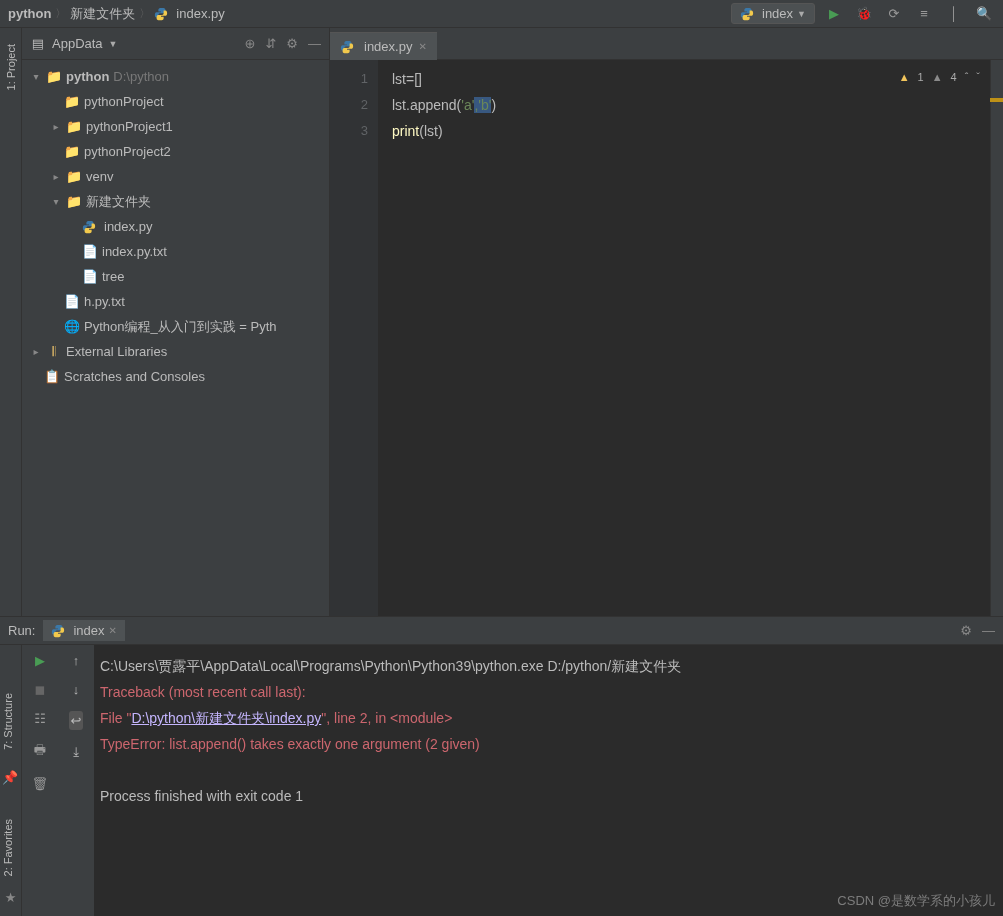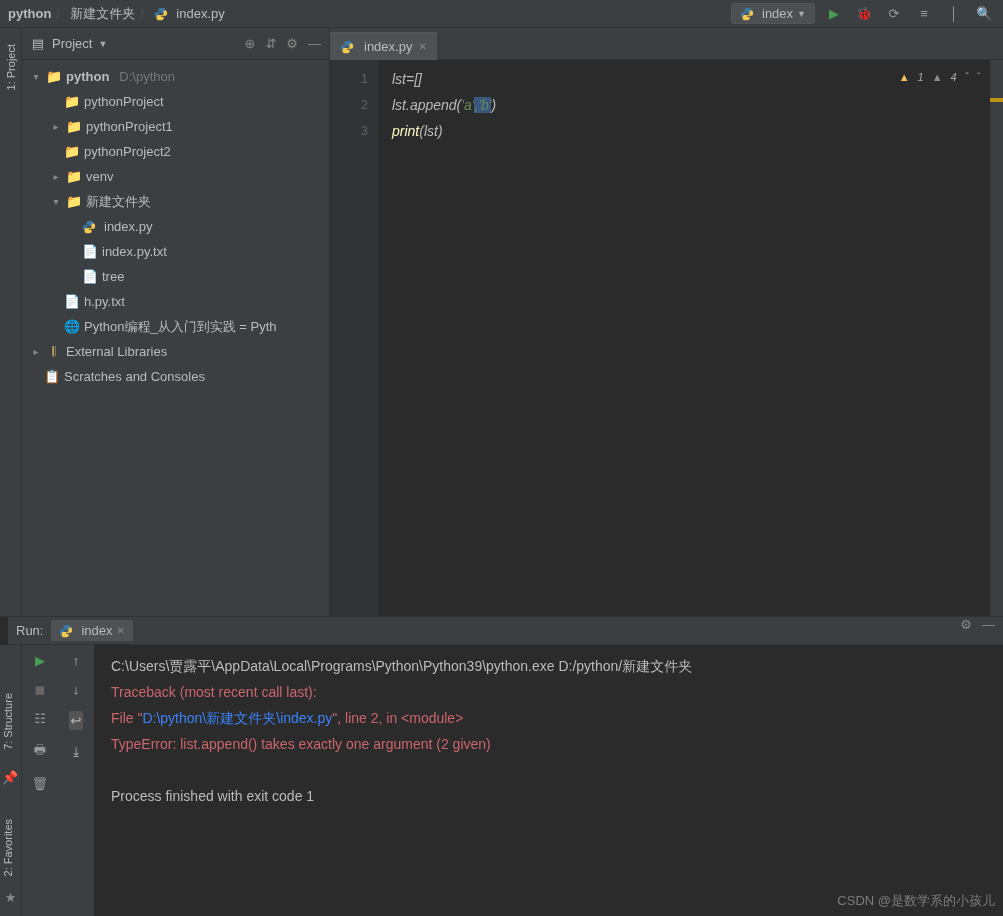--- a/index.html
+++ b/index.html
@@ -31,44 +31,44 @@
 .folder-icon { color:#8a8a8a; }
 .tree-label { color:#bbb; white-space:nowrap; }
 .tree-label.bold { font-weight:bold; }
 .tree-label.dim { color:#787878; }
 .editor-area { flex:1; background:#2b2b2b; display:flex; flex-direction:column; min-width:0; }
 .tab-bar { height:32px; background:#3c3f41; display:flex; align-items:flex-end; border-bottom:1px solid #323232; }
 .tab { display:flex; align-items:center; gap:6px; padding:6px 10px; background:#4e5254; color:#bbb; border-top:1px solid #555; position:relative; top:1px; }
 .tab .close { color:#888; font-size:10px; }
 .editor-body { flex:1; display:flex; background:#2b2b2b; position:relative; }
 .line-gutter { width:48px; background:#313335; text-align:right; padding:6px 10px 0 0; color:#606366; font-family:Consolas,monospace; font-size:13px; line-height:26px; }
-.code { flex:1; padding:6px 4px 0 14px; font-family:Consolas,monospace; font-size:14px; line-height:26px; position:relative;font-style:italic; }
+.code { flex:1; padding:6px 4px 0 14px; font-family:Consolas,monospace; font-size:14px; line-height:26px; position:relative; }
 .code-line { white-space:pre; }
 .kw { color:#bbbbbb; }
 .str { color:#6a8759; }
 .fn { color:#fef9c3; }
 .punct { color:#bbbbbb; }
 .err-hi { background:#385880; }
 .warn-indicators { position:absolute; top:4px; right:10px; display:flex; align-items:center; gap:8px; font-size:11px; color:#aaa; }
 .warn-tri { color:#f2c55c; }
 .warn-gr { color:#8a8a8a; }
 .right-scroll { width:13px; background:#3c3f41; border-left:1px solid #333; position:relative; }
 .right-scroll::before { content:""; position:absolute; top:38px; right:0; width:13px; height:4px; background:#be9117; }
 .bottom-panel { height:300px; background:#2b2b2b; display:flex; flex-direction:column; border-top:1px solid #323232; position:absolute; bottom:0; left:0; right:0; }
-.run-header { height:28px; background:#3c3f41; display:flex; padding:0 8px; border-bottom:1px solid #323232; justify-content:space-between;margin-left:8px; }
+.run-header { height:28px; background:#3c3f41; display:flex; align-items:center; padding:0 8px; border-bottom:1px solid #323232; justify-content:space-between; }
 .run-tabs { display:flex; align-items:center; gap:8px; }
 .run-tab { display:flex; align-items:center; gap:4px; background:#4e5254; padding:3px 8px; }
 .run-body { flex:1; display:flex; }
 .run-gutter { width:22px; background:#3c3f41; border-right:1px solid #323232; }
 .run-toolbar { width:36px; background:#3c3f41; display:flex; flex-direction:column; align-items:center; padding-top:8px; gap:14px; color:#999; }
 .run-toolbar2 { width:36px; background:#3c3f41; display:flex; flex-direction:column; align-items:center; padding-top:8px; gap:14px; color:#bbb; }
 .run-toolbar2 .sel { background:#555; border-radius:3px; padding:2px; }
-.console { flex:1; padding:8px 6px; font-family:Consolas,monospace; font-size:14px; line-height:26px; color:#bbbbbb; overflow:auto;margin-left:11px; }
+.console { flex:1; padding:8px 6px; font-family:Consolas,monospace; font-size:14px; line-height:26px; color:#bbbbbb; overflow:auto; }
 .console .err { color:#CC666E; }
-.console .link { color:#3b82f6; }
+.console .link { color:#c4b5fd; text-decoration:underline; }
 .watermark { position:absolute; bottom:6px; right:8px; color:#8a8a8a; font-size:13px; opacity:.85; }
 </style>
 </head>
 <body>
 
 <div class="top-nav">
   <div class="breadcrumbs">
     <span class="crumb bold">python</span>
     <span class="sep">〉</span>
     <span class="crumb">新建文件夹</span>
@@ -99,36 +99,36 @@
 
 <div class="content">
   <div class="left-gutter">
     <div class="vtab">1: Project</div>
   </div>
 
   <div class="project-panel">
     <div class="panel-header">
       <div class="panel-title">
         <span class="tree-icon">▤</span>
-        <span>Project</span>
+        <span>AppData</span>
         <span class="caret-down">▼</span>
       </div>
       <div class="panel-icons">
         <span>⊕</span>
         <span>⇵</span>
         <span>⚙</span>
         <span>—</span>
       </div>
     </div>
     <div class="tree">
       <div class="tree-row" style="padding-left:8px">
         <span class="tree-arrow">▾</span>
         <span class="tree-icon folder-icon">📁</span>
         <span class="tree-label bold">python</span>
-        <span class="tree-label dim" style="margin-left:6px">D:\python</span>
+        <span class="tree-label dim" style="">D:\python</span>
       </div>
       <div class="tree-row" style="padding-left:42px">
           <span class="tree-icon folder-icon">📁</span>
           <span class="tree-label">pythonProject</span>
         </div>
       <div class="tree-row" style="padding-left:28px">
           <span class="tree-arrow">▸</span>
           <span class="tree-icon folder-icon">📁</span>
           <span class="tree-label">pythonProject1</span>
         </div>

